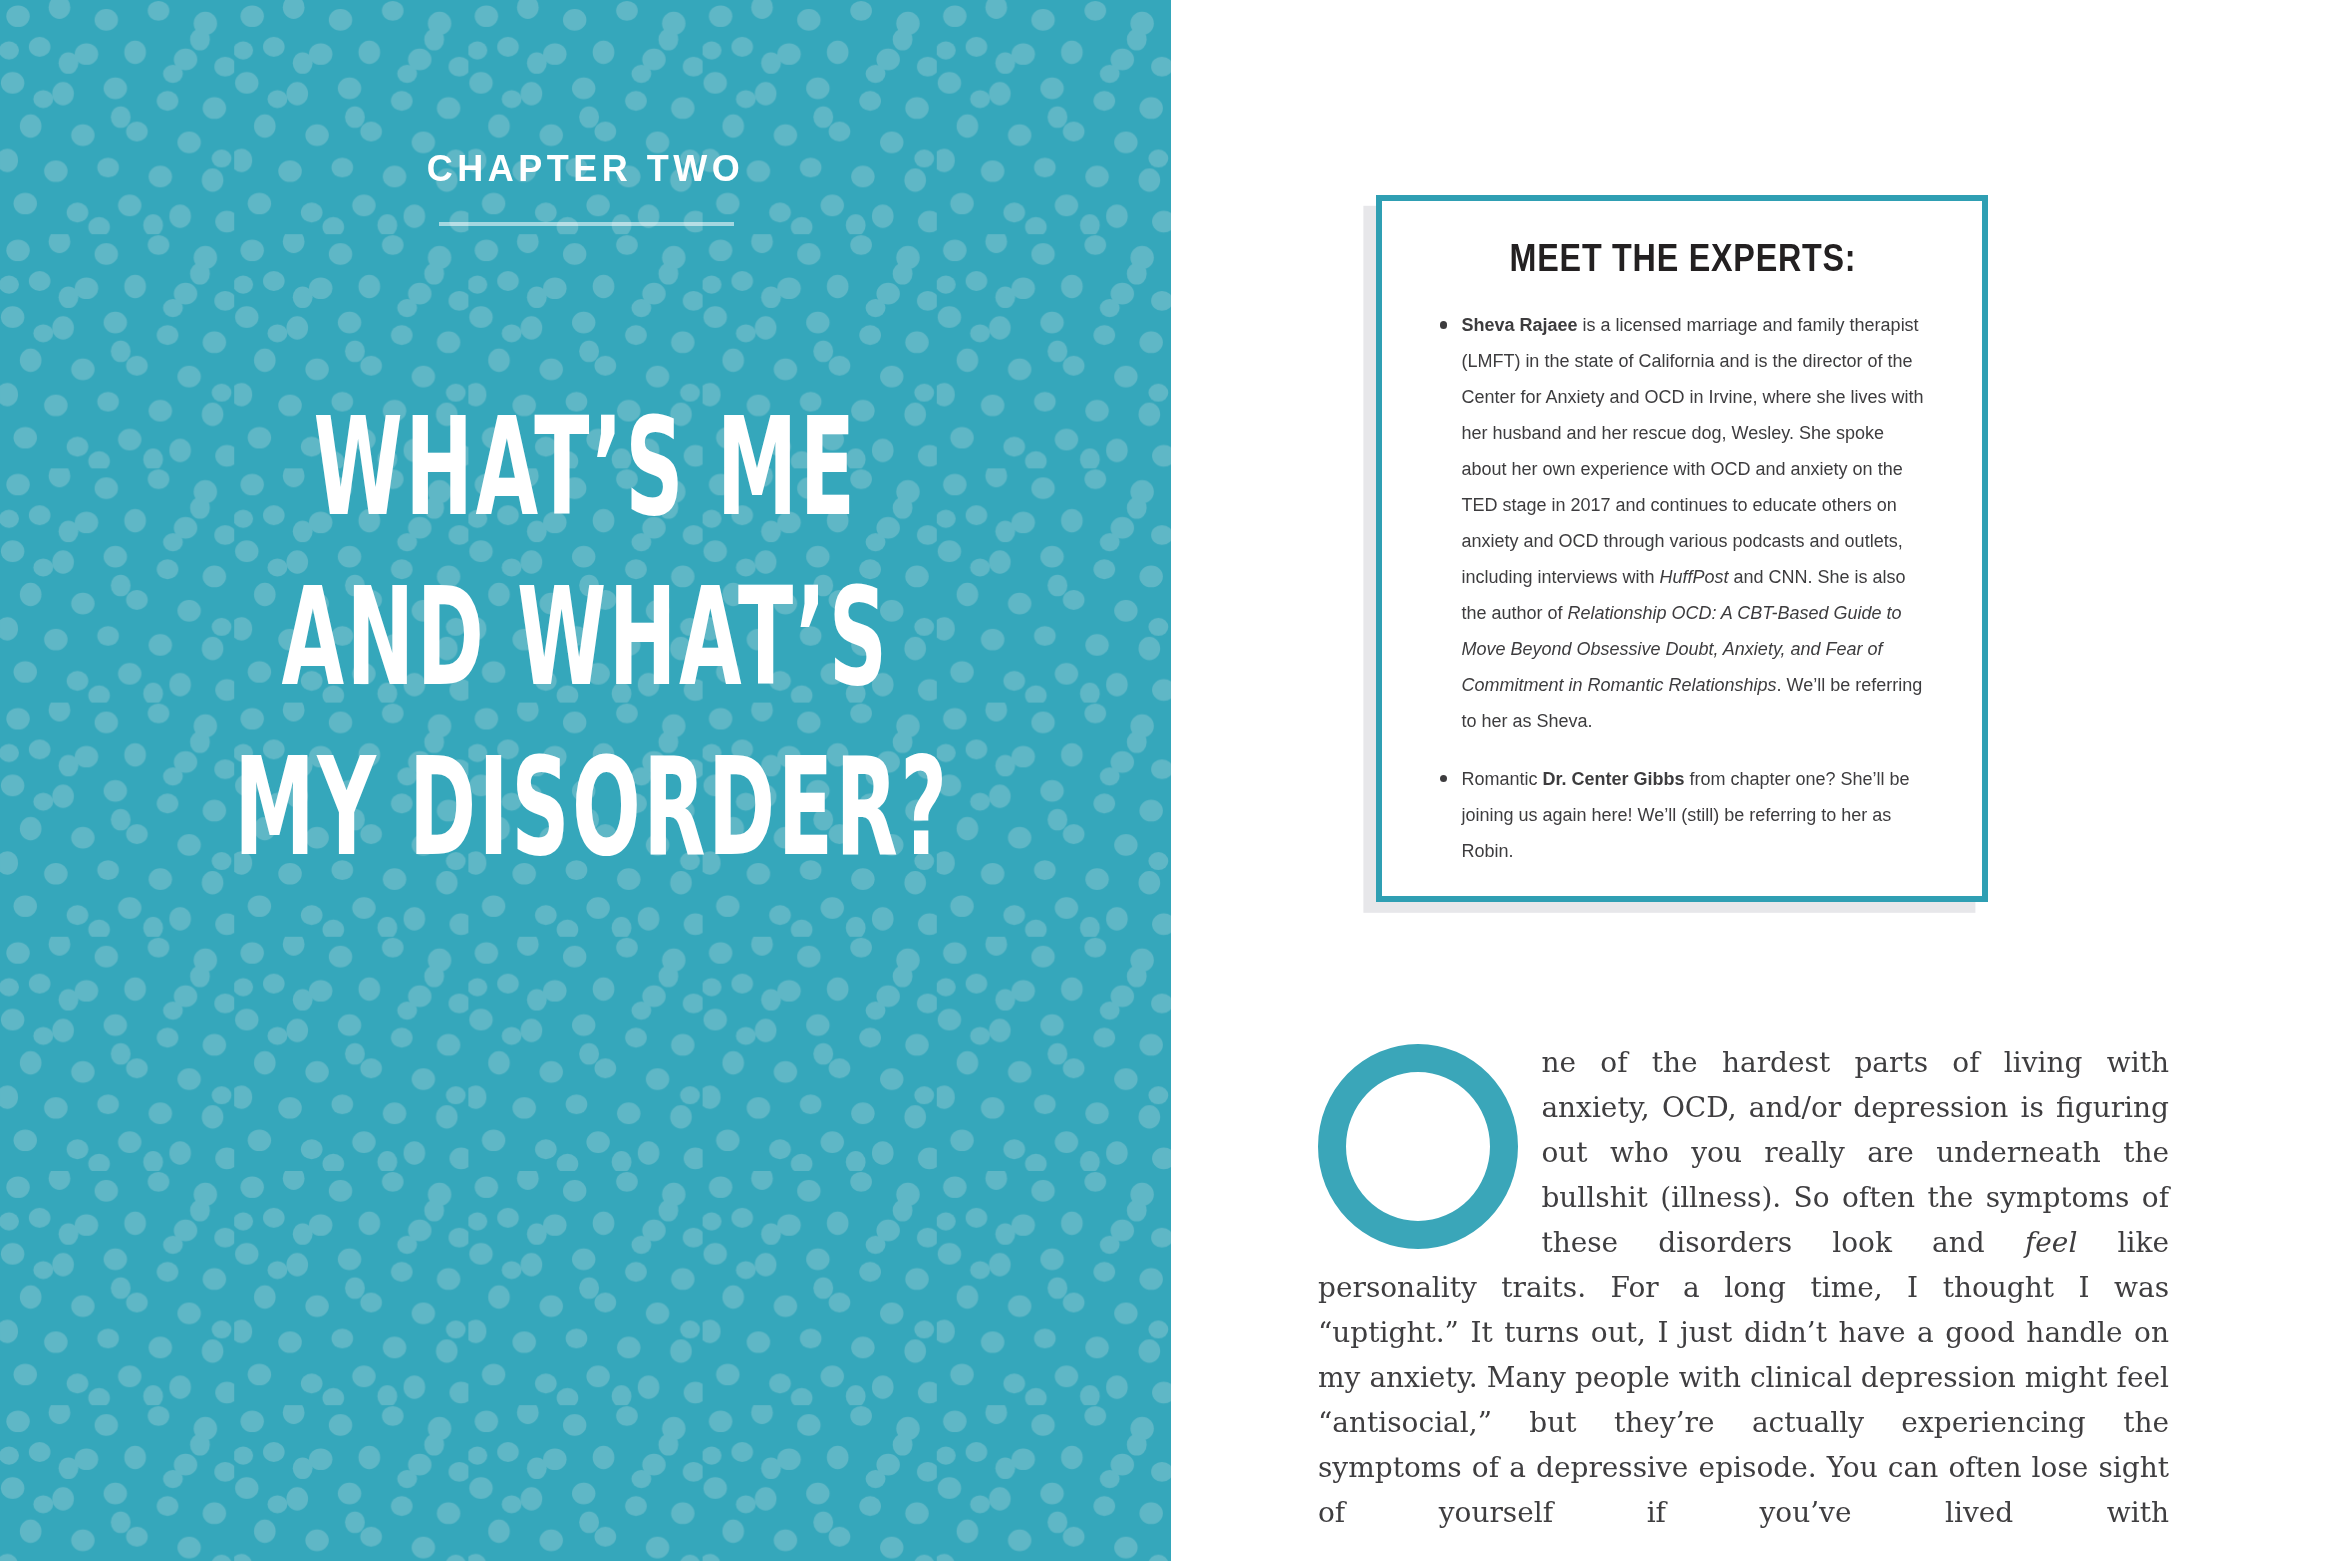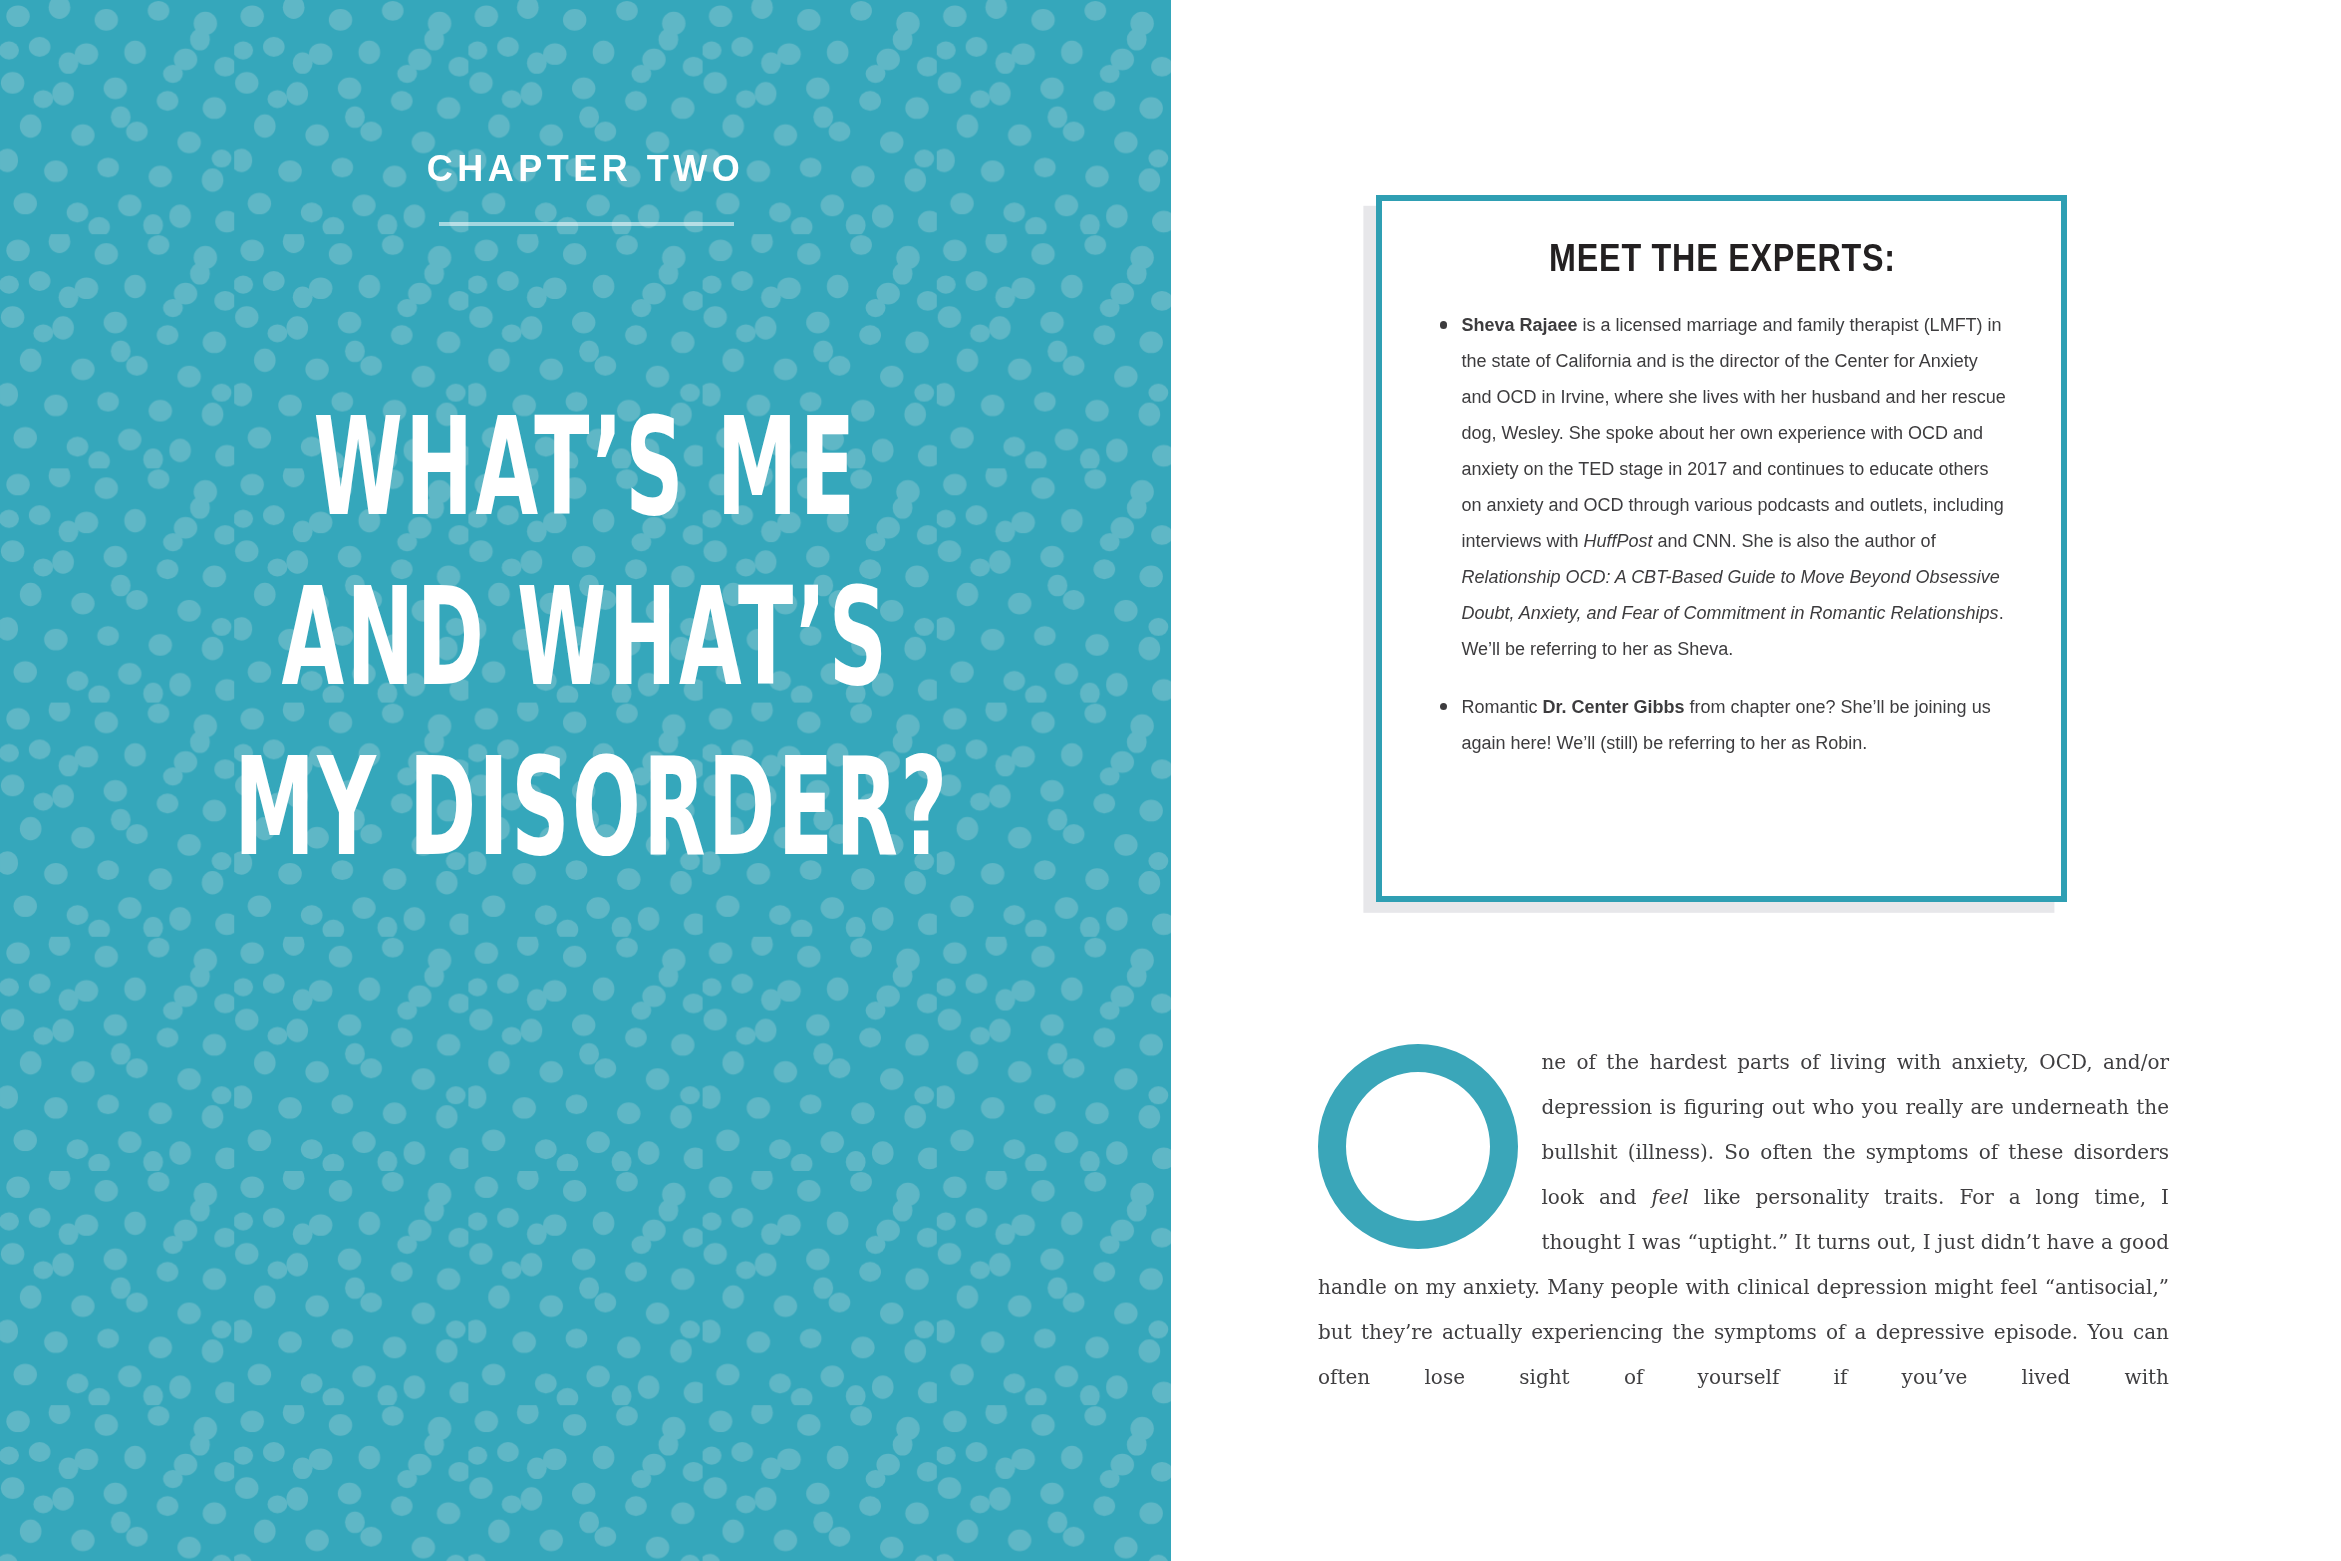--- a/index.html
+++ b/index.html
@@ -46,21 +46,21 @@
     font-family:"DejaVu Sans",sans-serif;
     font-size:135px;letter-spacing:0.03em;
     transform:scaleX(0.60);transform-origin:50% 50%;
     white-space:nowrap;
   }
 
   
   .right-page{position:absolute;left:1171px;top:0;width:1171px;height:1561px;background:var(--white);}
 
   .experts-box{
-    position:absolute;left:1376px;top:195px;width:691px;height:707px;
+    position:absolute;left:1376px;top:195px;width:612px;height:707px;
     box-sizing:border-box;border:6.3px solid var(--box-border-teal);
     background:var(--white);
     box-shadow:-12.6px 10.8px 0 var(--shadow-gray);
     padding:36px 54px 32px 56px;
   }
   .experts-heading{
     text-align:center;color:var(--heading-black);
     font-size:38px;font-weight:700;letter-spacing:0.9px;
     transform:scaleX(0.85);transform-origin:50% 50%;
     margin-bottom:27px;white-space:nowrap;
@@ -82,21 +82,21 @@
     position:absolute;left:1318px;top:1040px;width:851px;
   }
   .drop-cap-ring{
     float:left;width:200px;height:205px;box-sizing:border-box;
     border:28px solid var(--ring-teal);border-radius:50%;
     margin:3.6px 23.4px 16px 0;
     background:var(--white);
   }
   .body-par{
     font-family:"DejaVu Serif",serif;
-    color:var(--body-text);font-size:20px;line-height:45px;
+    color:var(--body-text);font-size:28px;line-height:45px;
     text-align:justify;text-align-last:justify;
   }
   .body-par .i{font-style:italic;}
 </style>
 </head>
 <body>
 
 <div class="spread">
 
   <div class="left-page">

